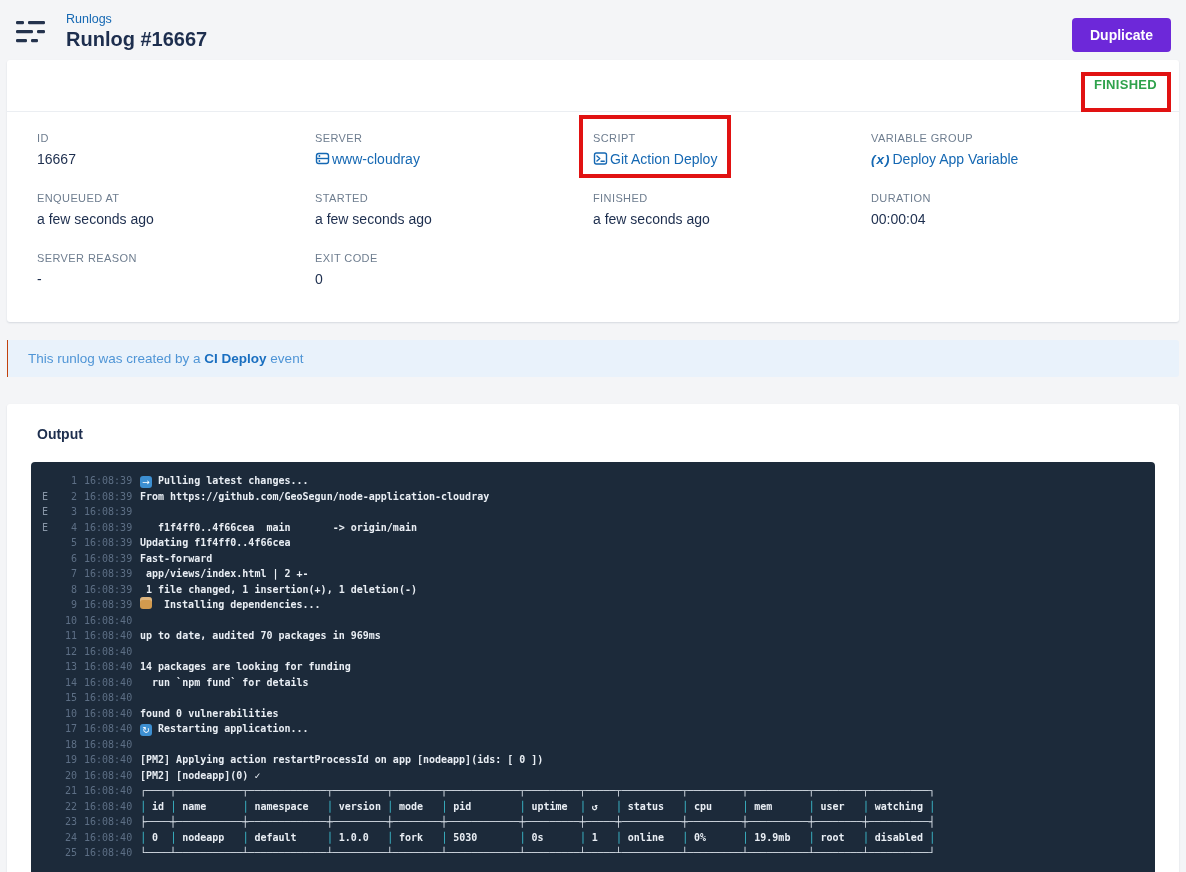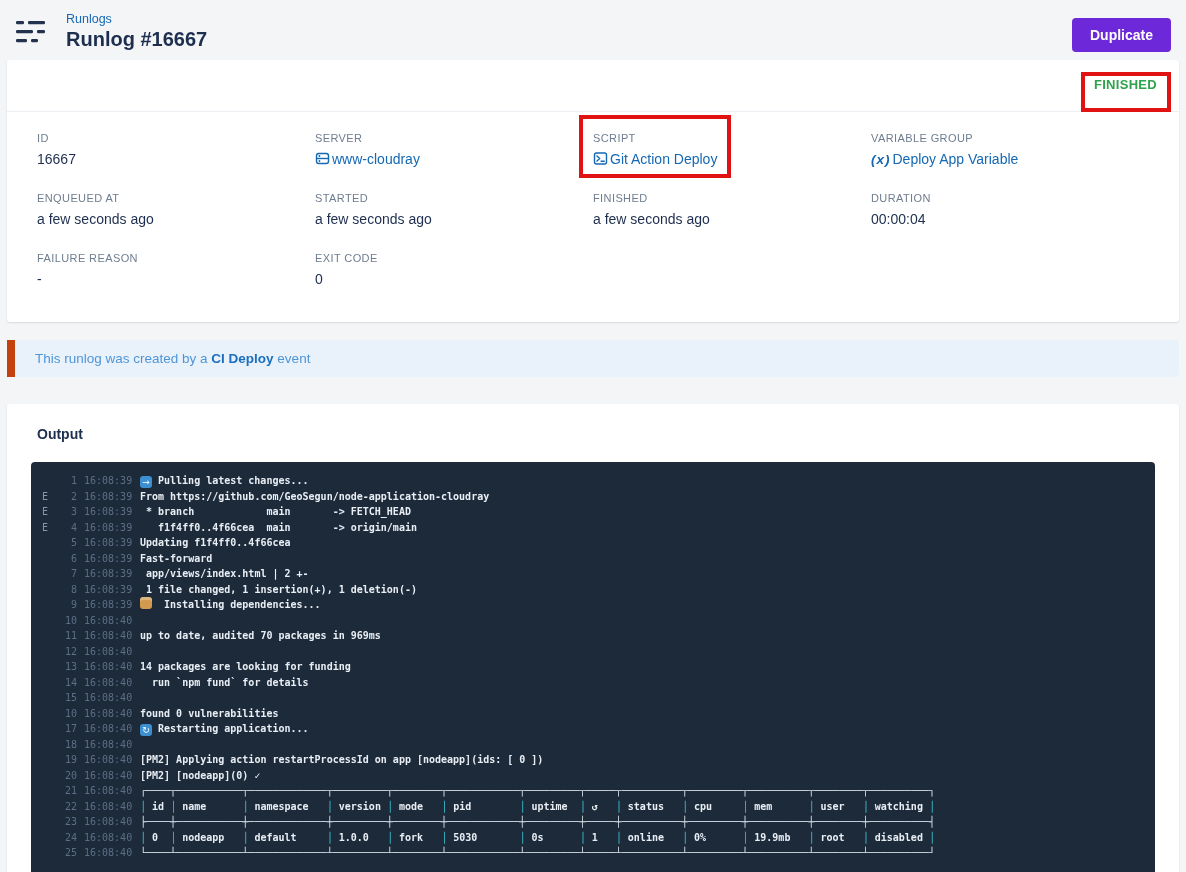--- a/index.html
+++ b/index.html
@@ -36,21 +36,21 @@
     display:grid; grid-template-columns:repeat(4,1fr);
     padding:20px 30px 30px 30px; row-gap:20px;
   }
   .field { position:relative; min-height:40px; }
   .field-label { font-size:11px; color:#6e7d8f; letter-spacing:.4px; }
   .field-value { font-size:14px; margin-top:7px; color:#1d2e4e; }
   .field-value.link { color:#1568b3; cursor:pointer; display:flex; align-items:center; gap:2px; }
   .vg-glyph { font-size:13.5px; font-style:italic; font-weight:bold; letter-spacing:1px; }
   
   .banner {
-    margin:18px 7px 0 7px; background:#e9f2fb; border-left:8px solid #c2410c;
+    margin:18px 7px 0 7px; background:#e9f2fb; border-left:1px solid #c2410c;
     padding:11px 20px; font-size:13.5px; color:#4f95d6; border-radius:0 3px 3px 0;
   }
   .banner .banner-link { color:#1a6fc0; font-weight:bold; cursor:pointer; }
   
   .output-card { margin-top:27px; padding:22px 24px 16px 24px; }
   .output-title { font-size:14px; font-weight:bold; margin:0 0 20px 6px; color:#1d2e4e; }
   .terminal {
     background:#1c2a3a; border-radius:4px; padding:11px 8px 14px 0;
     font-family:"DejaVu Sans Mono", monospace; font-size:10px; color:#e9eef4;
     overflow:hidden;
@@ -146,40 +146,40 @@
       </div>
       <div class="field">
         <div class="field-label">FINISHED</div>
         <div class="field-value"><span>a few seconds ago</span></div>
       </div>
       <div class="field">
         <div class="field-label">DURATION</div>
         <div class="field-value"><span>00:00:04</span></div>
       </div>
       <div class="field">
-        <div class="field-label">FAILURE REASON</div>
+        <div class="field-label">SERVER REASON</div>
         <div class="field-value"><span>-</span></div>
       </div>
       <div class="field">
         <div class="field-label">EXIT CODE</div>
         <div class="field-value"><span>0</span></div>
       </div>
     </div>
 </div>
 
 <div class="banner">
   <span>This runlog was created by a </span><span class="banner-link">CI Deploy</span><span> event</span>
 </div>
 
 <div class="card output-card">
   <div class="output-title">Output</div>
   <div class="terminal" id="terminal">
       <div class="tline"><span class="tl-gut"></span><span class="tl-num">1</span><span class="tl-time">16:08:39</span><span class="tl-content"><span class="ic">→</span><span> Pulling latest changes...</span></span></div>
       <div class="tline"><span class="tl-gut">E</span><span class="tl-num">2</span><span class="tl-time">16:08:39</span><span class="tl-content"><span>From https://github.com/GeoSegun/node-application-cloudray</span></span></div>
-      <div class="tline"><span class="tl-gut">E</span><span class="tl-num">3</span><span class="tl-time">16:08:39</span><span class="tl-content"><span> * branch            main       -&gt; FETCH_HEAD</span></span></div>
+      <div class="tline"><span class="tl-gut">E</span><span class="tl-num">3</span><span class="tl-time">16:08:39</span></div>
       <div class="tline"><span class="tl-gut">E</span><span class="tl-num">4</span><span class="tl-time">16:08:39</span><span class="tl-content"><span>   f1f4ff0..4f66cea  main       -&gt; origin/main</span></span></div>
       <div class="tline"><span class="tl-gut"></span><span class="tl-num">5</span><span class="tl-time">16:08:39</span><span class="tl-content"><span>Updating f1f4ff0..4f66cea</span></span></div>
       <div class="tline"><span class="tl-gut"></span><span class="tl-num">6</span><span class="tl-time">16:08:39</span><span class="tl-content"><span>Fast-forward</span></span></div>
       <div class="tline"><span class="tl-gut"></span><span class="tl-num">7</span><span class="tl-time">16:08:39</span><span class="tl-content"><span> app/views/index.html | 2 +-</span></span></div>
       <div class="tline"><span class="tl-gut"></span><span class="tl-num">8</span><span class="tl-time">16:08:39</span><span class="tl-content"><span> 1 file changed, 1 insertion(+), 1 deletion(-)</span></span></div>
       <div class="tline"><span class="tl-gut"></span><span class="tl-num">9</span><span class="tl-time">16:08:39</span><span class="tl-content"><span class="ic pkg"></span><span>  Installing dependencies...</span></span></div>
       <div class="tline"><span class="tl-gut"></span><span class="tl-num">10</span><span class="tl-time">16:08:40</span><span class="tl-content"></span></div>
       <div class="tline"><span class="tl-gut"></span><span class="tl-num">11</span><span class="tl-time">16:08:40</span><span class="tl-content"><span>up to date, audited 70 packages in 969ms</span></span></div>
       <div class="tline"><span class="tl-gut"></span><span class="tl-num">12</span><span class="tl-time">16:08:40</span><span class="tl-content"></span></div>
       <div class="tline"><span class="tl-gut"></span><span class="tl-num">13</span><span class="tl-time">16:08:40</span><span class="tl-content"><span>14 packages are looking for funding</span></span></div>

